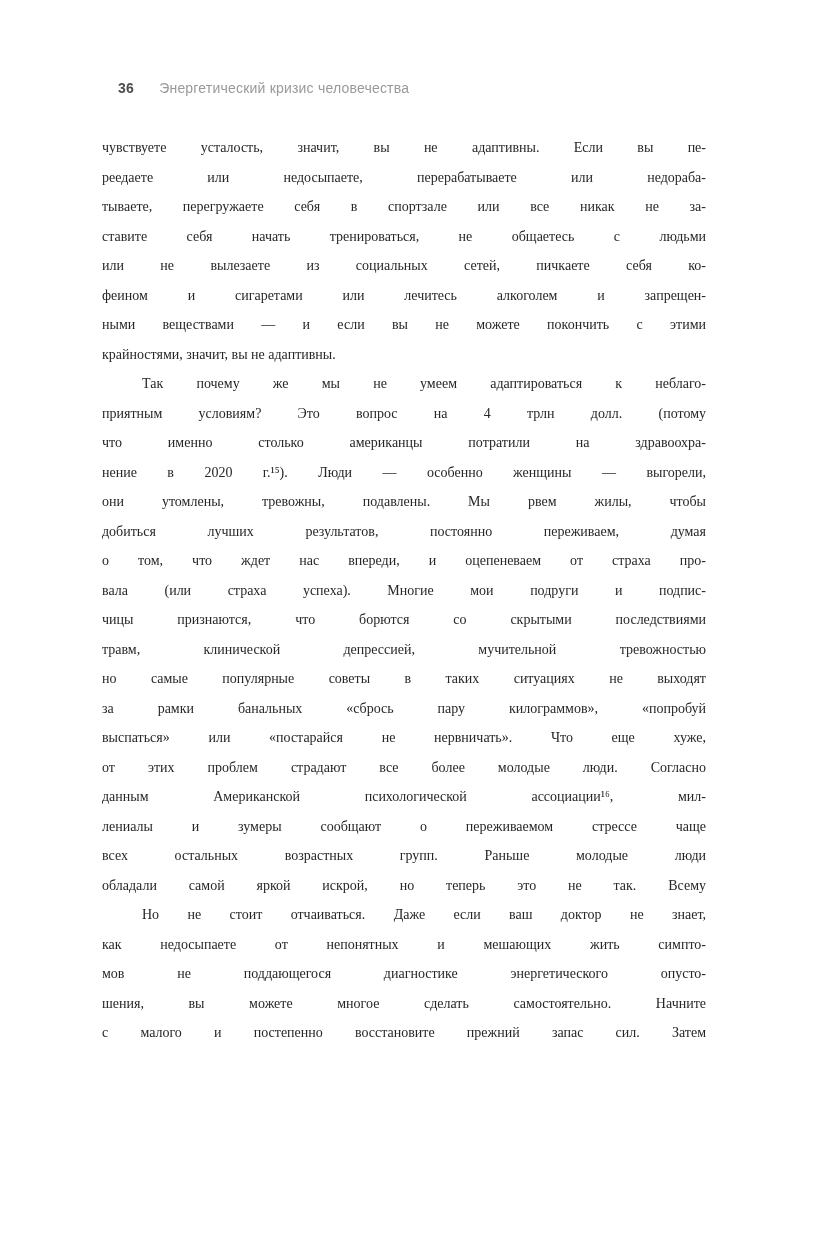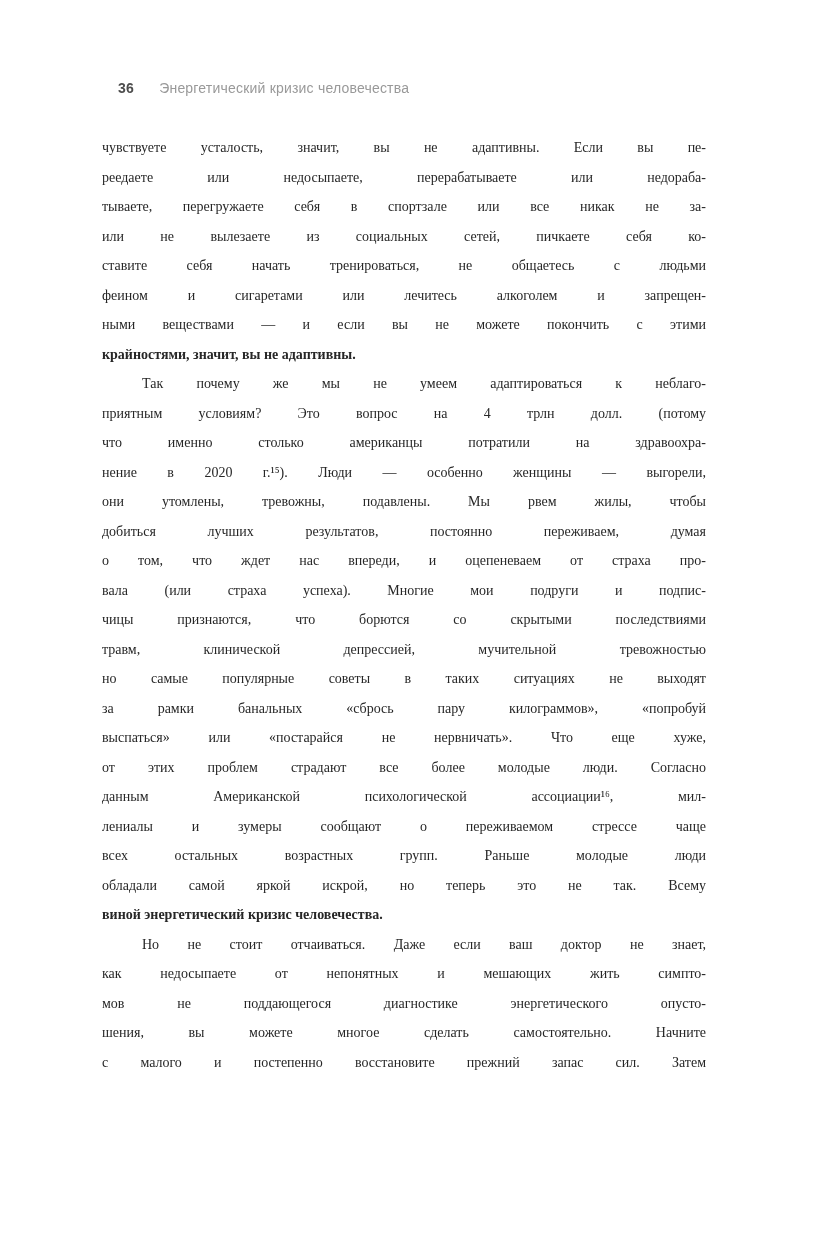--- a/index.html
+++ b/index.html
@@ -51,40 +51,39 @@
     text-align: justify;
     text-align-last: justify;
     -moz-text-align-last: justify;
   }
   .line.indent {
     padding-left: 40px;
   }
   .line.no-justify {
     text-align: left;
     text-align-last: left;
-    font-weight: bold;
     -moz-text-align-last: left;
   }
 </style>
 </head>
 <body>
 
 <div class="page">
 
   <header class="running-header">
     <span class="page-number">36</span>
     <span class="running-title">Энергетический кризис человечества</span>
   </header>
 
   <main class="text-block" id="text-block">
       <div class="line">чувствуете усталость, значит, вы не адаптивны. Если вы пе-</div>
       <div class="line">реедаете или недосыпаете, перерабатываете или недораба-</div>
       <div class="line">тываете, перегружаете себя в спортзале или все никак не за-</div>
+      <div class="line">ставите себя начать тренироваться, не общаетесь с людьми</div>
       <div class="line">или не вылезаете из социальных сетей, пичкаете себя ко-</div>
-      <div class="line">ставите себя начать тренироваться, не общаетесь с людьми</div>
       <div class="line">феином и сигаретами или лечитесь алкоголем и запрещен-</div>
       <div class="line">ными веществами — и если вы не можете покончить с этими</div>
       <div class="line no-justify">крайностями, значит, вы не адаптивны.</div>
       <div class="line indent">Так почему же мы не умеем адаптироваться к неблаго-</div>
       <div class="line">приятным условиям? Это вопрос на 4 трлн долл. (потому</div>
       <div class="line">что именно столько американцы потратили на здравоохра-</div>
       <div class="line">нение в 2020 г.¹⁵). Люди — особенно женщины — выгорели,</div>
       <div class="line">они утомлены, тревожны, подавлены. Мы рвем жилы, чтобы</div>
       <div class="line">добиться лучших результатов, постоянно переживаем, думая</div>
       <div class="line">о том, что ждет нас впереди, и оцепеневаем от страха про-</div>
@@ -92,21 +91,20 @@
       <div class="line">чицы признаются, что борются со скрытыми последствиями</div>
       <div class="line">травм, клинической депрессией, мучительной тревожностью</div>
       <div class="line">но самые популярные советы в таких ситуациях не выходят</div>
       <div class="line">за рамки банальных «сбрось пару килограммов», «попробуй</div>
       <div class="line">выспаться» или «постарайся не нервничать». Что еще хуже,</div>
       <div class="line">от этих проблем страдают все более молодые люди. Согласно</div>
       <div class="line">данным Американской психологической ассоциации¹⁶, мил-</div>
       <div class="line">лениалы и зумеры сообщают о переживаемом стрессе чаще</div>
       <div class="line">всех остальных возрастных групп. Раньше молодые люди</div>
       <div class="line">обладали самой яркой искрой, но теперь это не так. Всему</div>
-      <div class="line no-justify">виной энергетический кризис человечества.</div>
       <div class="line indent">Но не стоит отчаиваться. Даже если ваш доктор не знает,</div>
       <div class="line">как недосыпаете от непонятных и мешающих жить симпто-</div>
       <div class="line">мов не поддающегося диагностике энергетического опусто-</div>
       <div class="line">шения, вы можете многое сделать самостоятельно. Начните</div>
       <div class="line">с малого и постепенно восстановите прежний запас сил. Затем</div>
     </main>
 
 </div>
 
 </body></html>

